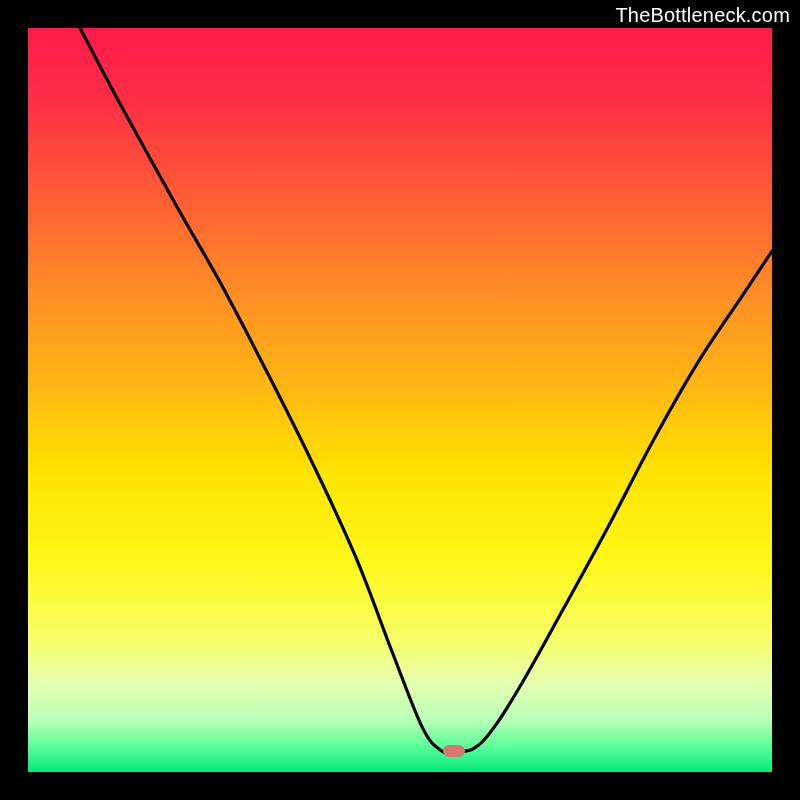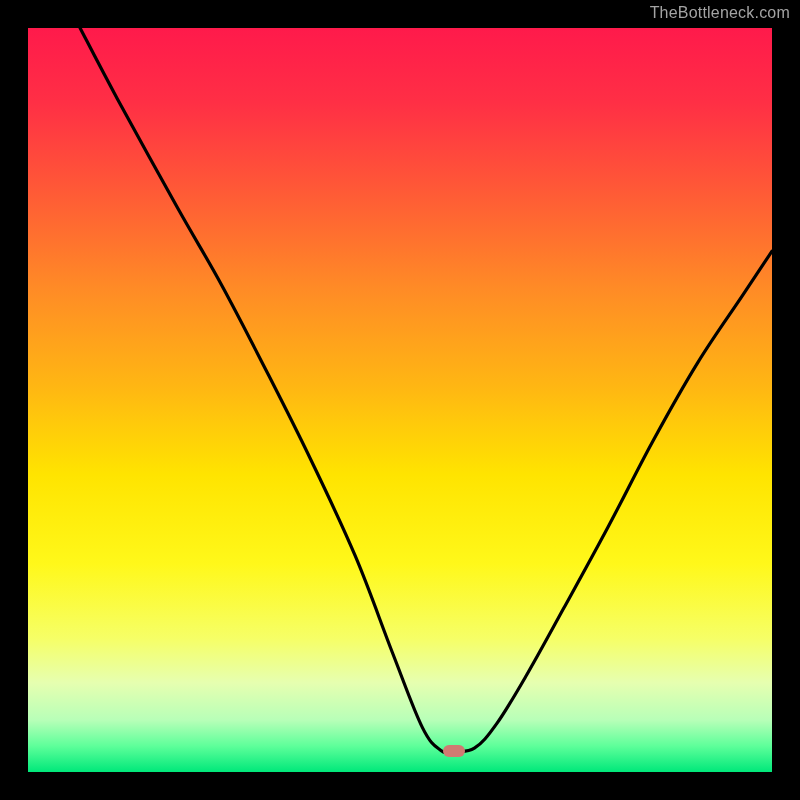--- a/index.html
+++ b/index.html
@@ -22,22 +22,22 @@
     left: 28px;
     top: 28px;
     width: 744px;
     height: 744px;
     overflow: hidden;
   }
   .watermark {
     position: absolute;
     top: 4px;
     right: 10px;
-    color: #a3a3a3;
-    font-size: 16px;
+    color: #ffffff;
+    font-size: 20px;
     font-weight: 500;
     letter-spacing: 0.2px;
     user-select: none;
     margin-left: 26px;
   }
   .marker {
     position: absolute;
     width: 22px;
     height: 12px;
     border-radius: 6px;

